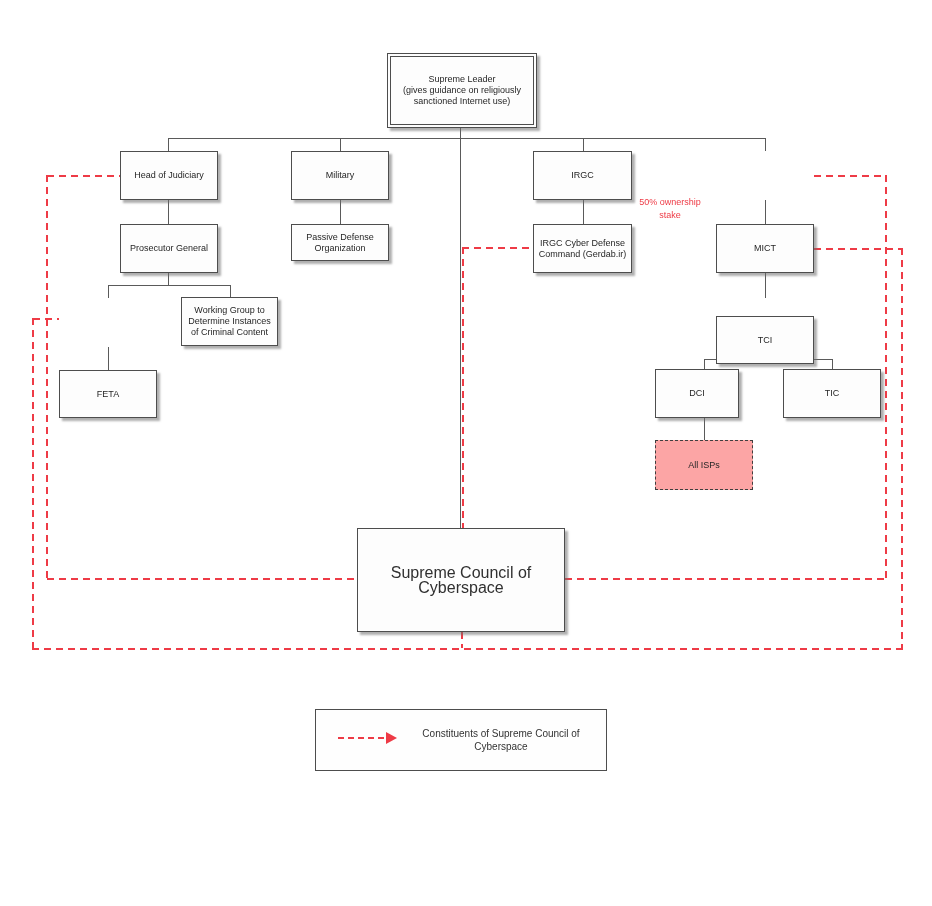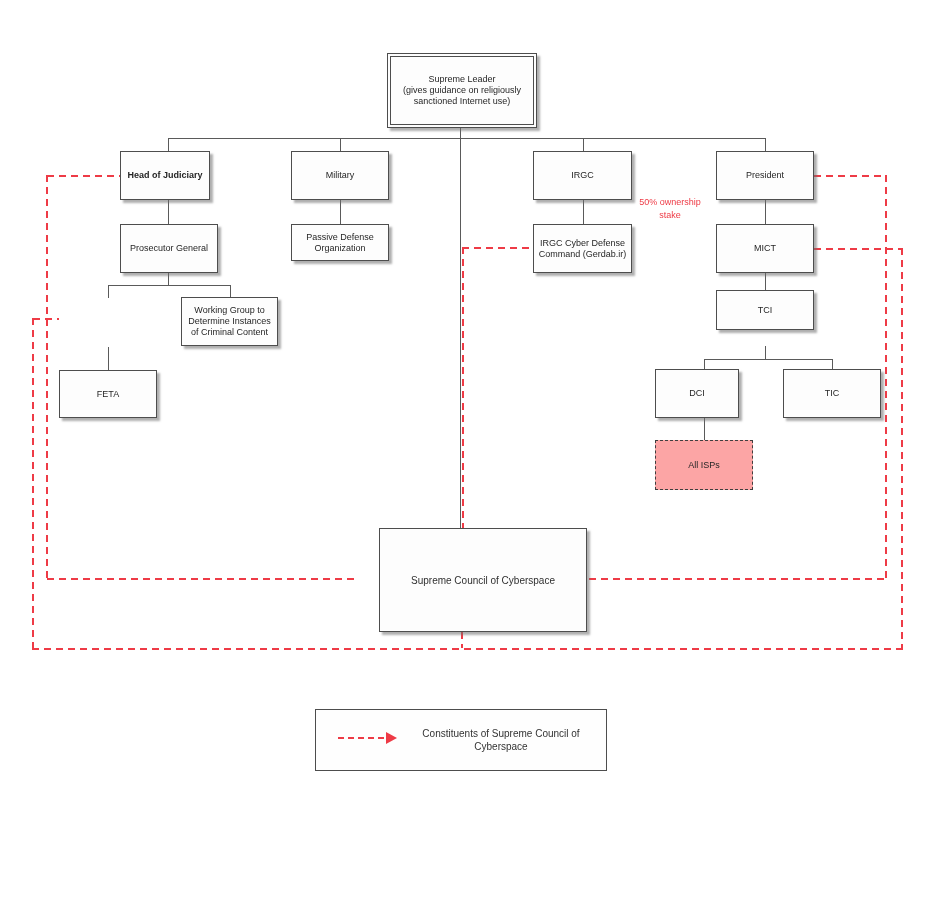--- a/index.html
+++ b/index.html
@@ -34,24 +34,23 @@
     inset: 2px;
     border: 1px solid #4d4d4d;
     pointer-events: none;
   }
   .node.dashdot {
     border: 1px dashed #3f3f3f;
     box-shadow: none;
     background: #fca5a5;
   }
   .node.big {
-    font-size: 10px;
+    font-size: 16px;
     line-height: 15px;
     color: #303030;
-    margin-left: 22px;
   }
   
   .ln { position: absolute; background: #5a5a5a; }
   .ln.h { height: 1px; }
   .ln.v { width: 1px; }
   
   .rd { position: absolute; }
   .rd.h {
     height: 2px;
     background: repeating-linear-gradient(90deg, #ee3b46 0 7px, transparent 7px 12px);
@@ -148,31 +147,28 @@
   <div class="rd v" style="left:901px; top:248px; height:401px;"></div>
   <div class="rd v" style="left:462px; top:247px; height:281px;"></div>
   <div class="rd h" style="left:462px; top:247px; width:71px;"></div>
 
   <div class="node double" style="left:387px; top:53px; width:150px; height:75px;">
     <span>Supreme Leader
 (gives guidance on religiously
 sanctioned Internet use)</span>
   </div>
 
-  <div class="node" style="left:120px; top:151px; width:90px; height:49px;font-weight:bold;">
+  <div class="node" style="left:120px; top:151px; width:98px; height:49px;">
     <span>Head of Judiciary</span>
   </div>
   <div class="node" style="left:291px; top:151px; width:98px; height:49px;">
     <span>Military</span>
   </div>
   <div class="node" style="left:533px; top:151px; width:99px; height:49px;">
     <span>IRGC</span>
-  </div>
-  <div class="node" style="left:716px; top:151px; width:98px; height:49px;">
-    <span>President</span>
   </div>
 
   <div class="node" style="left:120px; top:224px; width:98px; height:49px;">
     <span>Prosecutor General</span>
   </div>
   <div class="node" style="left:291px; top:224px; width:98px; height:37px;">
     <span>Passive Defense
 Organization</span>
   </div>
   <div class="node" style="left:533px; top:224px; width:99px; height:49px;">
@@ -181,21 +177,21 @@
   </div>
   <div class="node" style="left:716px; top:224px; width:98px; height:49px;">
     <span>MICT</span>
   </div>
 
   <div class="node" style="left:181px; top:297px; width:97px; height:49px;">
     <span>Working Group to
 Determine Instances
 of Criminal Content</span>
   </div>
-  <div class="node" style="left:716px; top:290px; width:98px; height:40px;">
+  <div class="node" style="left:716px; top:316px; width:98px; height:48px;">
     <span>TCI</span>
   </div>
 
   <div class="node" style="left:59px; top:370px; width:98px; height:48px;">
     <span>FETA</span>
   </div>
   <div class="node" style="left:655px; top:369px; width:84px; height:49px;">
     <span>DCI</span>
   </div>
   <div class="node" style="left:783px; top:369px; width:98px; height:49px;">

